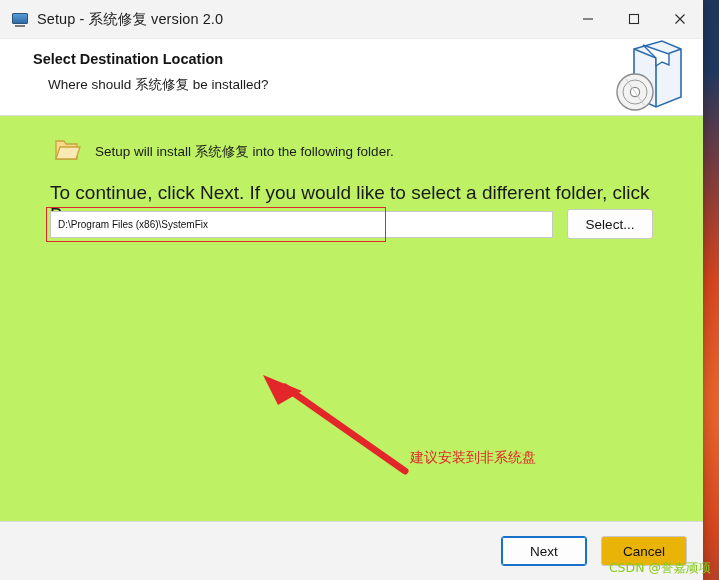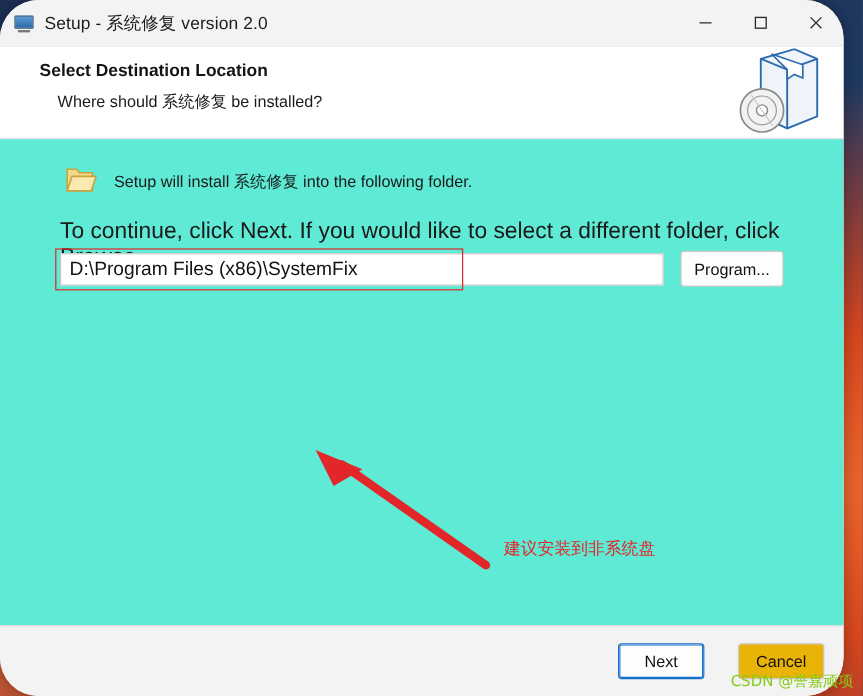--- a/index.html
+++ b/index.html
@@ -15,21 +15,20 @@
       radial-gradient(circle at 96% 70%, #f06a2e 0%, #d8471f 16%, rgba(160,40,20,0) 42%),
       radial-gradient(circle at 2% 88%, #e8622a 0%, rgba(200,60,25,0) 30%),
       radial-gradient(circle at 50% 120%, #9e2e1b 0%, rgba(60,30,80,0) 55%),
       linear-gradient(160deg,#1d2f55 0%, #203a63 40%, #3a2a55 70%, #5a2c3e 100%);
   }
   #window{
     position:absolute;left:0;top:0;width:703px;height:580px;
     background:#ffffff;
     box-shadow:0 0 14px rgba(0,0,0,.35);
     overflow:hidden;
-    border-radius:32px;
   }
   
   #titlebar{
     position:relative;height:38px;background:#f3f3f3;
     border-bottom:1px solid #e9e9e9;
     display:flex;align-items:center;
   }
   #app-icon{
     width:16px;height:16px;margin-left:12px;margin-right:9px;position:relative;flex:none;
   }
@@ -60,59 +59,59 @@
     font-size:14.5px;font-weight:bold;color:#141414;
   }
   #header-sub{
     position:absolute;left:48px;top:37px;
     font-size:13.5px;color:#1a1a1a;
   }
   #header-art{
     position:absolute;right:18px;top:-4px;width:86px;height:80px;
   }
   
-  #body{position:relative;height:auto;background:#5eead4;}
+  #body{position:relative;height:auto;background:#bef264;}
   #line1{
     position:absolute;left:95px;top:27px;font-size:13.5px;color:#1a1a1a;
   }
   #folder-icon{position:absolute;left:52px;top:18px;width:30px;height:30px;}
   #line2{
     position:absolute;left:50px;top:66px;font-size:19px;color:#1a1a1a;
   }
   #path-row{position:absolute;left:50px;top:95px;width:603px;height:27px;}
   #path-input{
     position:absolute;left:0;top:0;width:503px;height:27px;
     box-sizing:border-box;border:1px solid #c7c7c7;background:#fff;
-    font-family:"Liberation Sans", sans-serif;font-size:16px;color:#111;
+    font-family:"Liberation Sans", sans-serif;font-size:10px;color:#111;
     padding:0 7px;outline:none;
   }
   #browse-btn{
     position:absolute;right:0;top:-2px;width:86px;height:30px;
     box-sizing:border-box;background:#fdfdfd;border:1px solid #c8c8c8;border-radius:3px;
     font-family:"Liberation Sans", sans-serif;font-size:13.5px;color:#111;
     display:flex;align-items:center;justify-content:center;cursor:default;
   }
   
   .redbox{position:absolute;border:1.6px solid #e2262a;box-sizing:border-box;}
   #redbox-path{left:46px;top:91px;width:340px;height:35px;}
   #redbox-note{left:32px;top:462px;width:337px;height:50px;}
   
   #annot{
-    position:absolute;left:420px;top:333px;font-size:14px;color:#e2262a;
+    position:absolute;left:410px;top:333px;font-size:14px;color:#e2262a;
     font-family:"DejaVu Sans", sans-serif;white-space:nowrap;
   }
   
   #arrow{position:absolute;left:255px;top:255px;width:215px;height:115px;}
   
   #footer{
     position:absolute;left:0;bottom:0;width:703px;height:58px;
     background:#f3f3f3;border-top:1px solid #dcdcdc;
   }
   .footbtn{
-    position:absolute;top:14px;width:72px;height:30px;box-sizing:border-box;
+    position:absolute;top:14px;width:86px;height:30px;box-sizing:border-box;
     border-radius:3px;font-size:13.5px;color:#111;
     display:flex;align-items:center;justify-content:center;cursor:default;margin-left:18px;
   }
   #next-btn{right:116px;background:#fdfdfd;border:1px solid #1871c9;box-shadow:0 0 0 1px #1871c9 inset;}
   #cancel-btn{right:16px;background:#eab308;border:1px solid #c8c8c8;}
   
   #watermark{
     position:absolute;right:8px;bottom:3px;
     font-family:"DejaVu Sans", sans-serif;font-size:12.5px;color:#84cc16;
     white-space:nowrap;
@@ -174,21 +173,21 @@
       <svg width="30" height="30" viewBox="0 0 30 30">
         <path d="M4 7 L12 7 L14 10 L25 10 L25 25 L4 25 Z" fill="#f6d98c" stroke="#c8a43a" stroke-width="1.3"></path>
         <path d="M4 25 L8 13 L28 13 L24 25 Z" fill="#fbe9b4" stroke="#c8a43a" stroke-width="1.3"></path>
       </svg>
     </div>
     <div id="line1">Setup will install 系统修复 into the following folder.</div>
     <div id="line2">To continue, click Next. If you would like to select a different folder, click Browse.</div>
 
     <div id="path-row">
       <input id="path-input" type="text" value="D:\Program Files (x86)\SystemFix" style="">
-      <div id="browse-btn">Program...</div>
+      <div id="browse-btn">Select...</div>
     </div>
 
     <div class="redbox" id="redbox-path"></div>
 
     <div id="arrow">
       <svg width="215" height="115" viewBox="0 0 215 115">
         <path d="M150 100 L30 16" stroke="#e2262a" stroke-width="7" stroke-linecap="round" fill="none"></path>
         <path d="M8 4 L47 20 L23 34 Z" fill="#e2262a"></path>
       </svg>
     </div>

